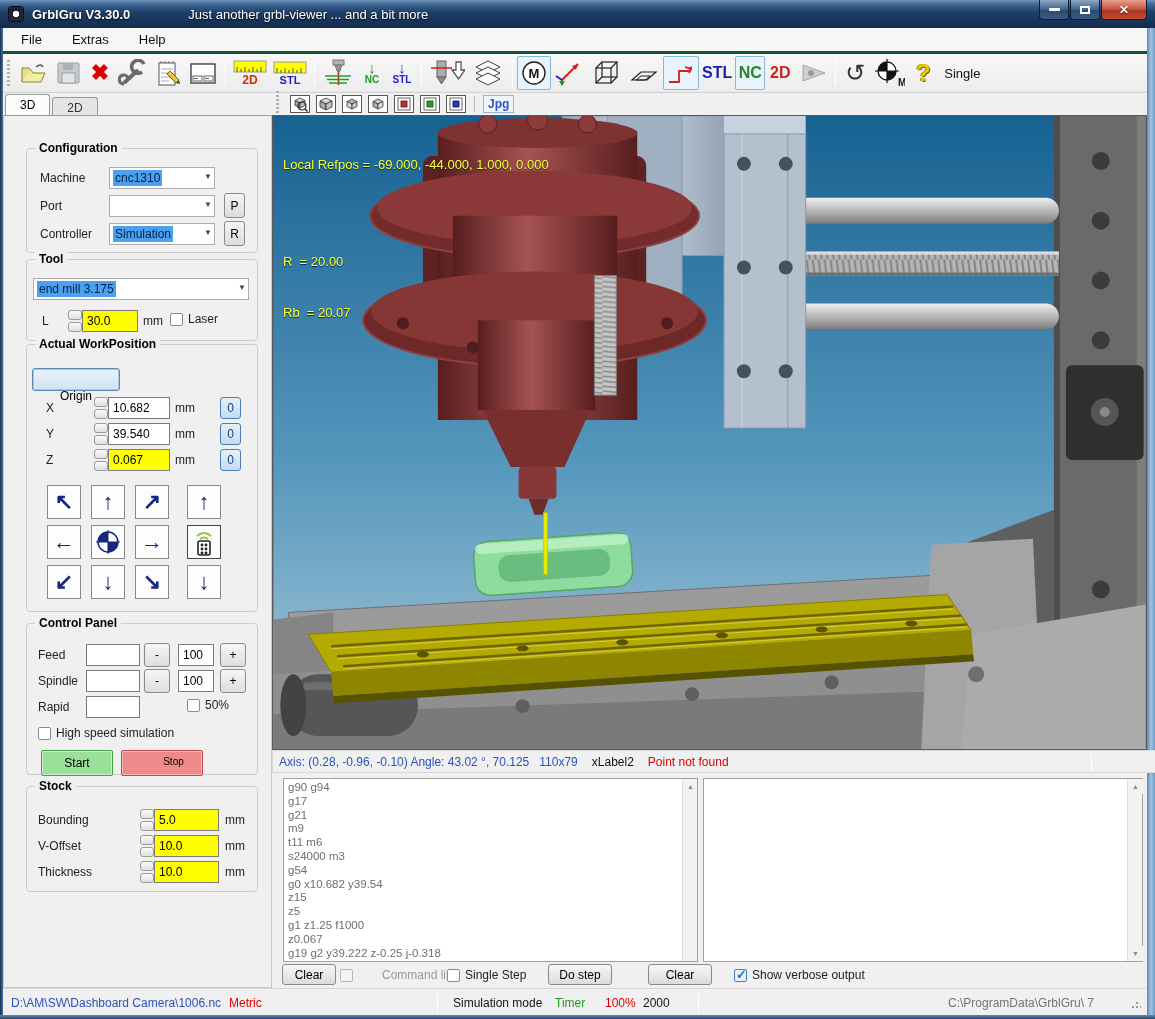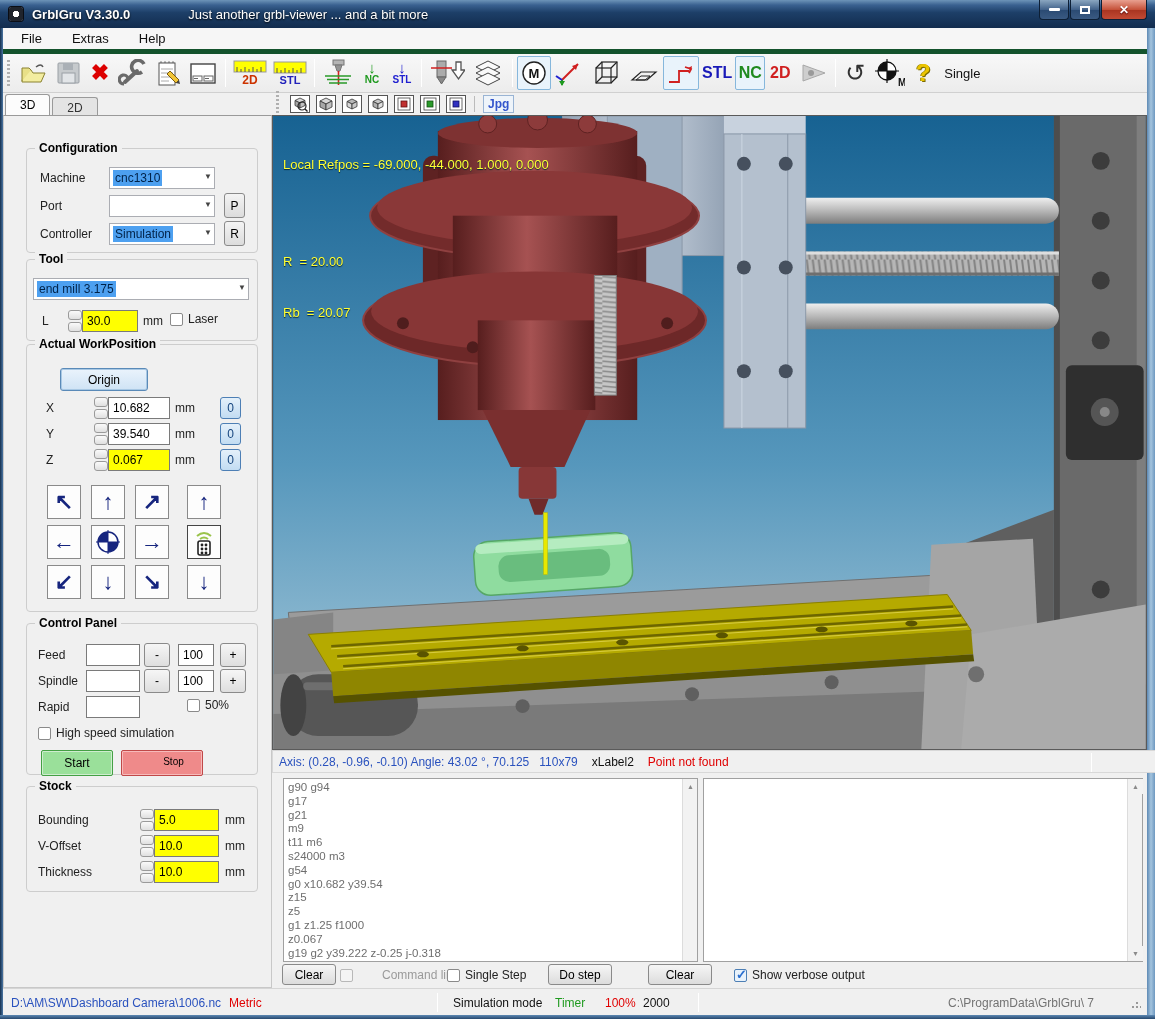--- a/index.html
+++ b/index.html
@@ -20,21 +20,21 @@
     background:linear-gradient(180deg,#8aa6c0,#42628a 50%,#2a4a72 51%,#3a5a82); border-radius:0 0 4px 4px; margin-left:1px; }
   .win-btn.close { width:46px; background:linear-gradient(180deg,#e8a090,#c6523a 50%,#a83420 51%,#c24a34); }
   .min-glyph { width:11px; height:3px; background:#fff; border-radius:1px; }
   .max-glyph { width:10px; height:8px; border:2px solid #fff; }
   .close-glyph { color:#fff; font-size:12px; font-weight:bold; text-shadow:0 1px 1px #500; }
 
   .edge-left { left:0; top:28px; width:3px; height:991px; background:linear-gradient(90deg,#16304e,#4a76a4); }
   .edge-right { left:1147px; top:28px; width:8px; height:991px; background:linear-gradient(90deg,#5d89b4,#a4c4de 50%,#6e98c0); }
   .edge-bottom { left:0; top:1015px; width:1155px; height:4px; background:linear-gradient(180deg,#5d89b4,#27486e); }
 
-  .menubar { left:3px; top:28px; width:1144px; height:26px; background:#f6f6f6; border-bottom:5px solid #14532d;
+  .menubar { left:3px; top:28px; width:1144px; height:26px; background:#f6f6f6; border-bottom:3px solid #14532d;
     display:flex; align-items:center; font-size:13px; color:#111; }
   .menu-item { padding:4px 12px; margin-left:6px; }
 
   .toolbar { left:3px; top:54px; width:1144px; height:39px; background:linear-gradient(180deg,#f8f8f8,#ececec);
     border-bottom:1px solid #d0d0d0; display:flex; align-items:center; }
   .grip { width:3px; height:26px; margin:0 5px 0 4px;
     background:repeating-linear-gradient(180deg,#b0b0b0 0 2px,transparent 2px 4px); }
   .tbtn { height:34px; min-width:30px; padding:0 2px; display:flex; flex-direction:column; align-items:center; justify-content:center;
     border:1px solid transparent; border-radius:2px; }
   .tbtn.active { border:1px solid #86b7dc; background:#e9f3fb; }
@@ -68,21 +68,21 @@
   .combo .val { margin-left:3px; padding:1px 2px; }
   .combo .val.sel { background:#4da0f0; color:#002248; }
   .combo .drop { position:absolute; right:2px; top:4px; font-size:8px; color:#444; }
   .sbtn { position:absolute; width:21px; height:25px; background:linear-gradient(180deg,#f4f4f4,#dcdcdc); border:1px solid #8a8a8a; border-radius:3px; font-size:12px; display:flex; align-items:center; justify-content:center; }
   .spin { position:absolute; width:14px; height:22px; display:flex; flex-direction:column; justify-content:space-between; }
   .spin span { display:block; height:10px; background:linear-gradient(180deg,#fafafa,#e0e0e0); border:1px solid #9a9a9a; border-radius:3px; }
   .field { position:absolute; height:22px; border:1px solid #7a7a7a; background:#fff; font-size:12px; padding:3px 0 0 4px; }
   .field.yellow { background:#ffff00; }
   .unit { position:absolute; font-size:12px; color:#222; }
   .zero-btn { position:absolute; width:21px; height:22px; background:linear-gradient(180deg,#e4f0fa,#c2dcf2); border:1px solid #4d7fb5; border-radius:3px; color:#16457e; font-size:12px; text-align:center; padding-top:3px; }
-  .origin-btn { position:absolute; left:5px; top:23px; width:88px; height:23px; background:linear-gradient(180deg,#eaf3fc,#cfe3f5); border:1px solid #5a8ab8; border-radius:3px; font-size:12px; text-align:center; padding-top:4px; box-shadow:0 0 0 1px #a8c8e4 inset;margin-left:28px; }
+  .origin-btn { position:absolute; left:5px; top:23px; width:88px; height:23px; background:linear-gradient(180deg,#eaf3fc,#cfe3f5); border:1px solid #5a8ab8; border-radius:3px; font-size:12px; text-align:center; padding-top:20px; box-shadow:0 0 0 1px #a8c8e4 inset; }
   .jog { position:absolute; width:34px; height:34px; background:#fdfdfd; border:1px solid #8a8a8a; display:flex; align-items:center; justify-content:center; color:#16257e; font-size:22px; font-weight:bold; }
   .checkbox { position:absolute; display:flex; align-items:center; font-size:12px; color:#222; }
   .cb-box { width:13px; height:13px; background:#fff; border:1px solid #8a8a8a; border-radius:2px; margin-right:5px; position:relative; }
   .cb-check { position:absolute; left:1px; top:-3px; color:#2a6fd0; font-size:13px; font-weight:bold; }
   .cb-dis .cb-box { background:#f4f4f4; border-color:#b8b8b8; }
   .cb-dis { color:#9a9a9a; }
   .pbtn { position:absolute; background:linear-gradient(180deg,#f6f6f6,#dedede); border:1px solid #8a8a8a; border-radius:3px; font-size:12px; text-align:center; }
   .start-btn { left:14px; top:126px; width:72px; height:26px; background:#9ae09a; border:1px solid #44a044; border-radius:2px; box-shadow:0 0 0 1px #cfeccf inset; font-size:12px; }
   .stop-btn { left:94px; top:126px; width:82px; height:26px; background:#ef8a8a; border:1px solid #c04848; border-radius:2px; box-shadow:0 0 0 1px #f6baba inset; font-size:10px;padding-left:23px; }
 

